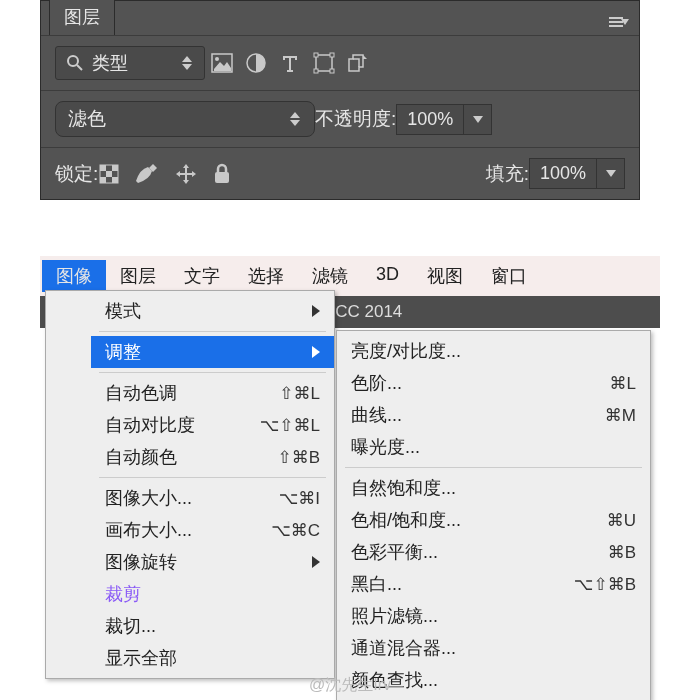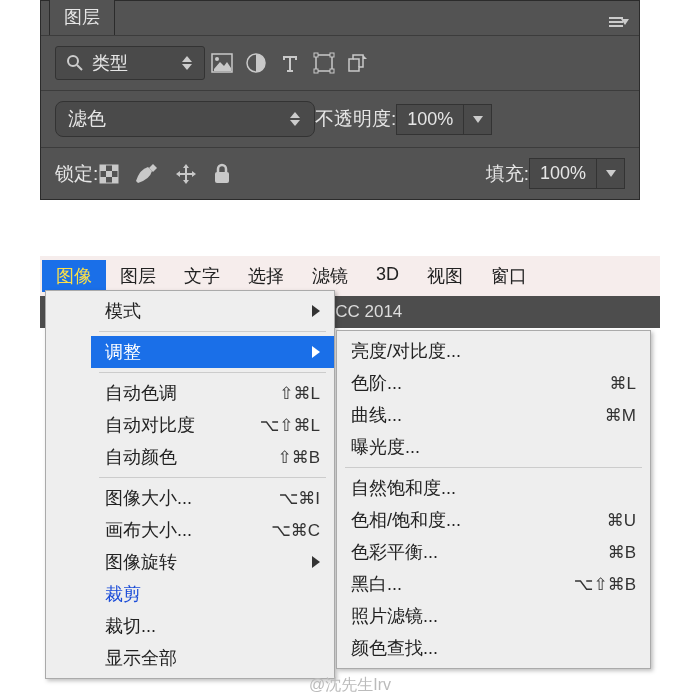--- a/index.html
+++ b/index.html
@@ -102,21 +102,21 @@
     top: 256px; left: 40px; width: 620px;
     background: #f6edec;
   }
   .menubar {
     display: flex; gap: 0px;
     font-size: 18px;
     padding: 4px 2px;
     color: #222;
   }
   .menubar .mitem { padding: 4px 14px; }
-  .menubar .mitem.sel { background: #1a6fe8; color: #fde047; }
+  .menubar .mitem.sel { background: #1a6fe8; color: #e5e5e5; }
 
   .title-strip {
     background: #4d4d4d; color: #ddd;
     font-size: 17px;
     padding: 6px 0 6px 230px;
     position: relative;
   }
 
   .dd-menu {
     position: absolute;
@@ -131,21 +131,21 @@
   .dd-menu .row {
     display: flex; align-items: center;
     padding: 4px 14px;
     white-space: nowrap;
   }
   .dd-menu .row .shortcut { margin-left: auto; padding-left: 20px; color: #333; font-size: 17px;}
   .dd-menu .row .sub-arrow { margin-left: auto; }
   .sub-arrow::after { content: ""; border-top: 6px solid transparent; border-bottom: 6px solid transparent; border-left: 8px solid #333; display:inline-block; }
   .dd-menu .row.sel { background: #1a6fe8; color: #fff; }
   .dd-menu .row.sel .sub-arrow::after { border-left-color: #fff; }
-  .dd-menu .row.dis { color: #1d4ed8; }
+  .dd-menu .row.dis { color: #8b5cf6; }
   .dd-menu hr { border: none; border-top: 1px solid #ccc; margin: 4px 8px; }
 
   .main-menu { left: 45px; top: 290px; width: 290px; padding-left: 45px; }
   .sub-menu  { left: 336px; top: 330px; width: 315px; }
 
   .watermark {
     position: absolute; bottom: 4px; left: 0; width: 100%;
     text-align: center; color: #bbb; font-size: 16px;
   }
   
@@ -347,17 +347,20 @@
       <span class="shortcut">⌘B</span>
   </div>
   <div class="row">
     <span>黑白...</span>
       <span class="shortcut">⌥⇧⌘B</span>
   </div>
   <div class="row">
     <span>照片滤镜...</span>
   </div>
   <div class="row">
+    <span>通道混合器...</span>
+  </div>
+  <div class="row">
     <span>颜色查找...</span>
   </div>
 </div>
 
 <div class="watermark">@沈先生Irv</div>
 
 </body></html>

